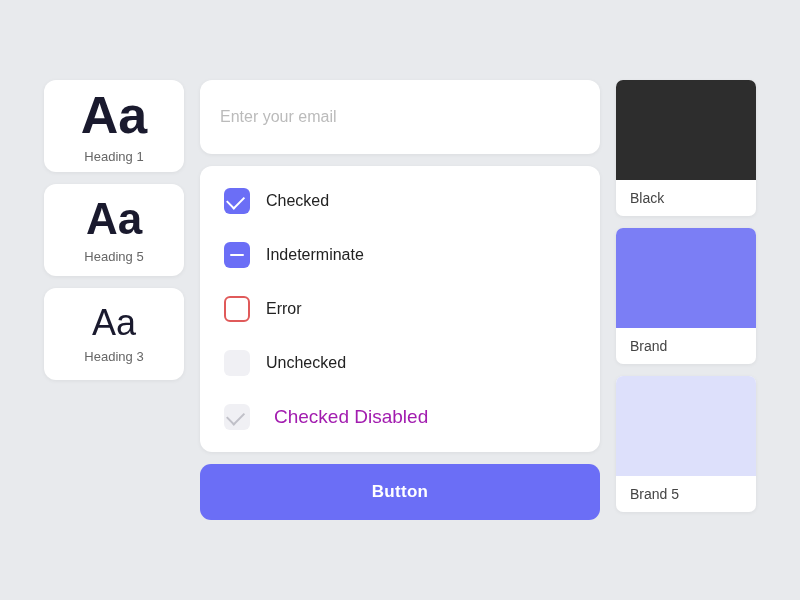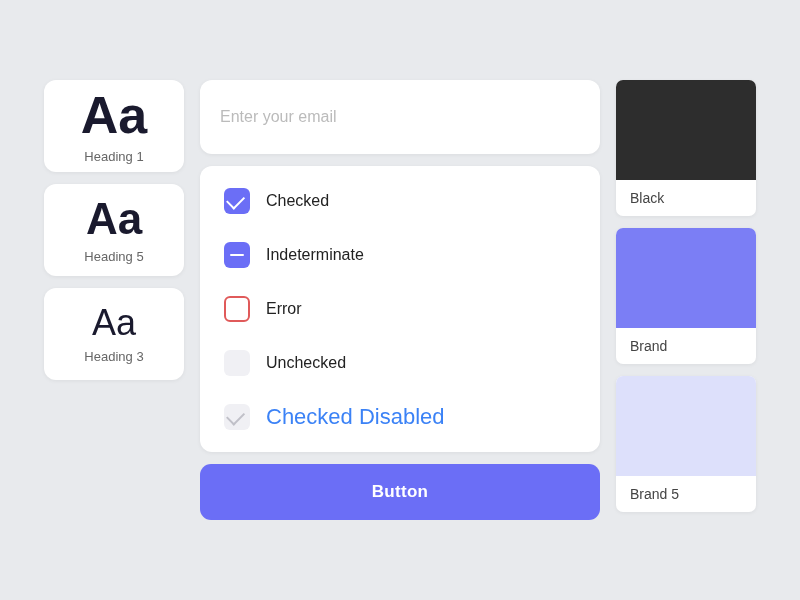--- a/index.html
+++ b/index.html
@@ -190,23 +190,24 @@
       display: block;
     }
 
     .cb-label {
       font-size: 16px;
       color: #222;
       font-weight: 400;
     }
 
     .cb-label-disabled {
-      font-size: 22px;
-      color: #3b82f6;
+      font-size: 19px;
+      color: #a21caf;
       font-weight: 400;
+      margin-left: 8px;
     }
 
     .button-primary {
       background: #6b6ef6;
       color: #fff;
       border: none;
       border-radius: 11px;
       padding: 18px;
       font-size: 17px;
       font-weight: 600;

